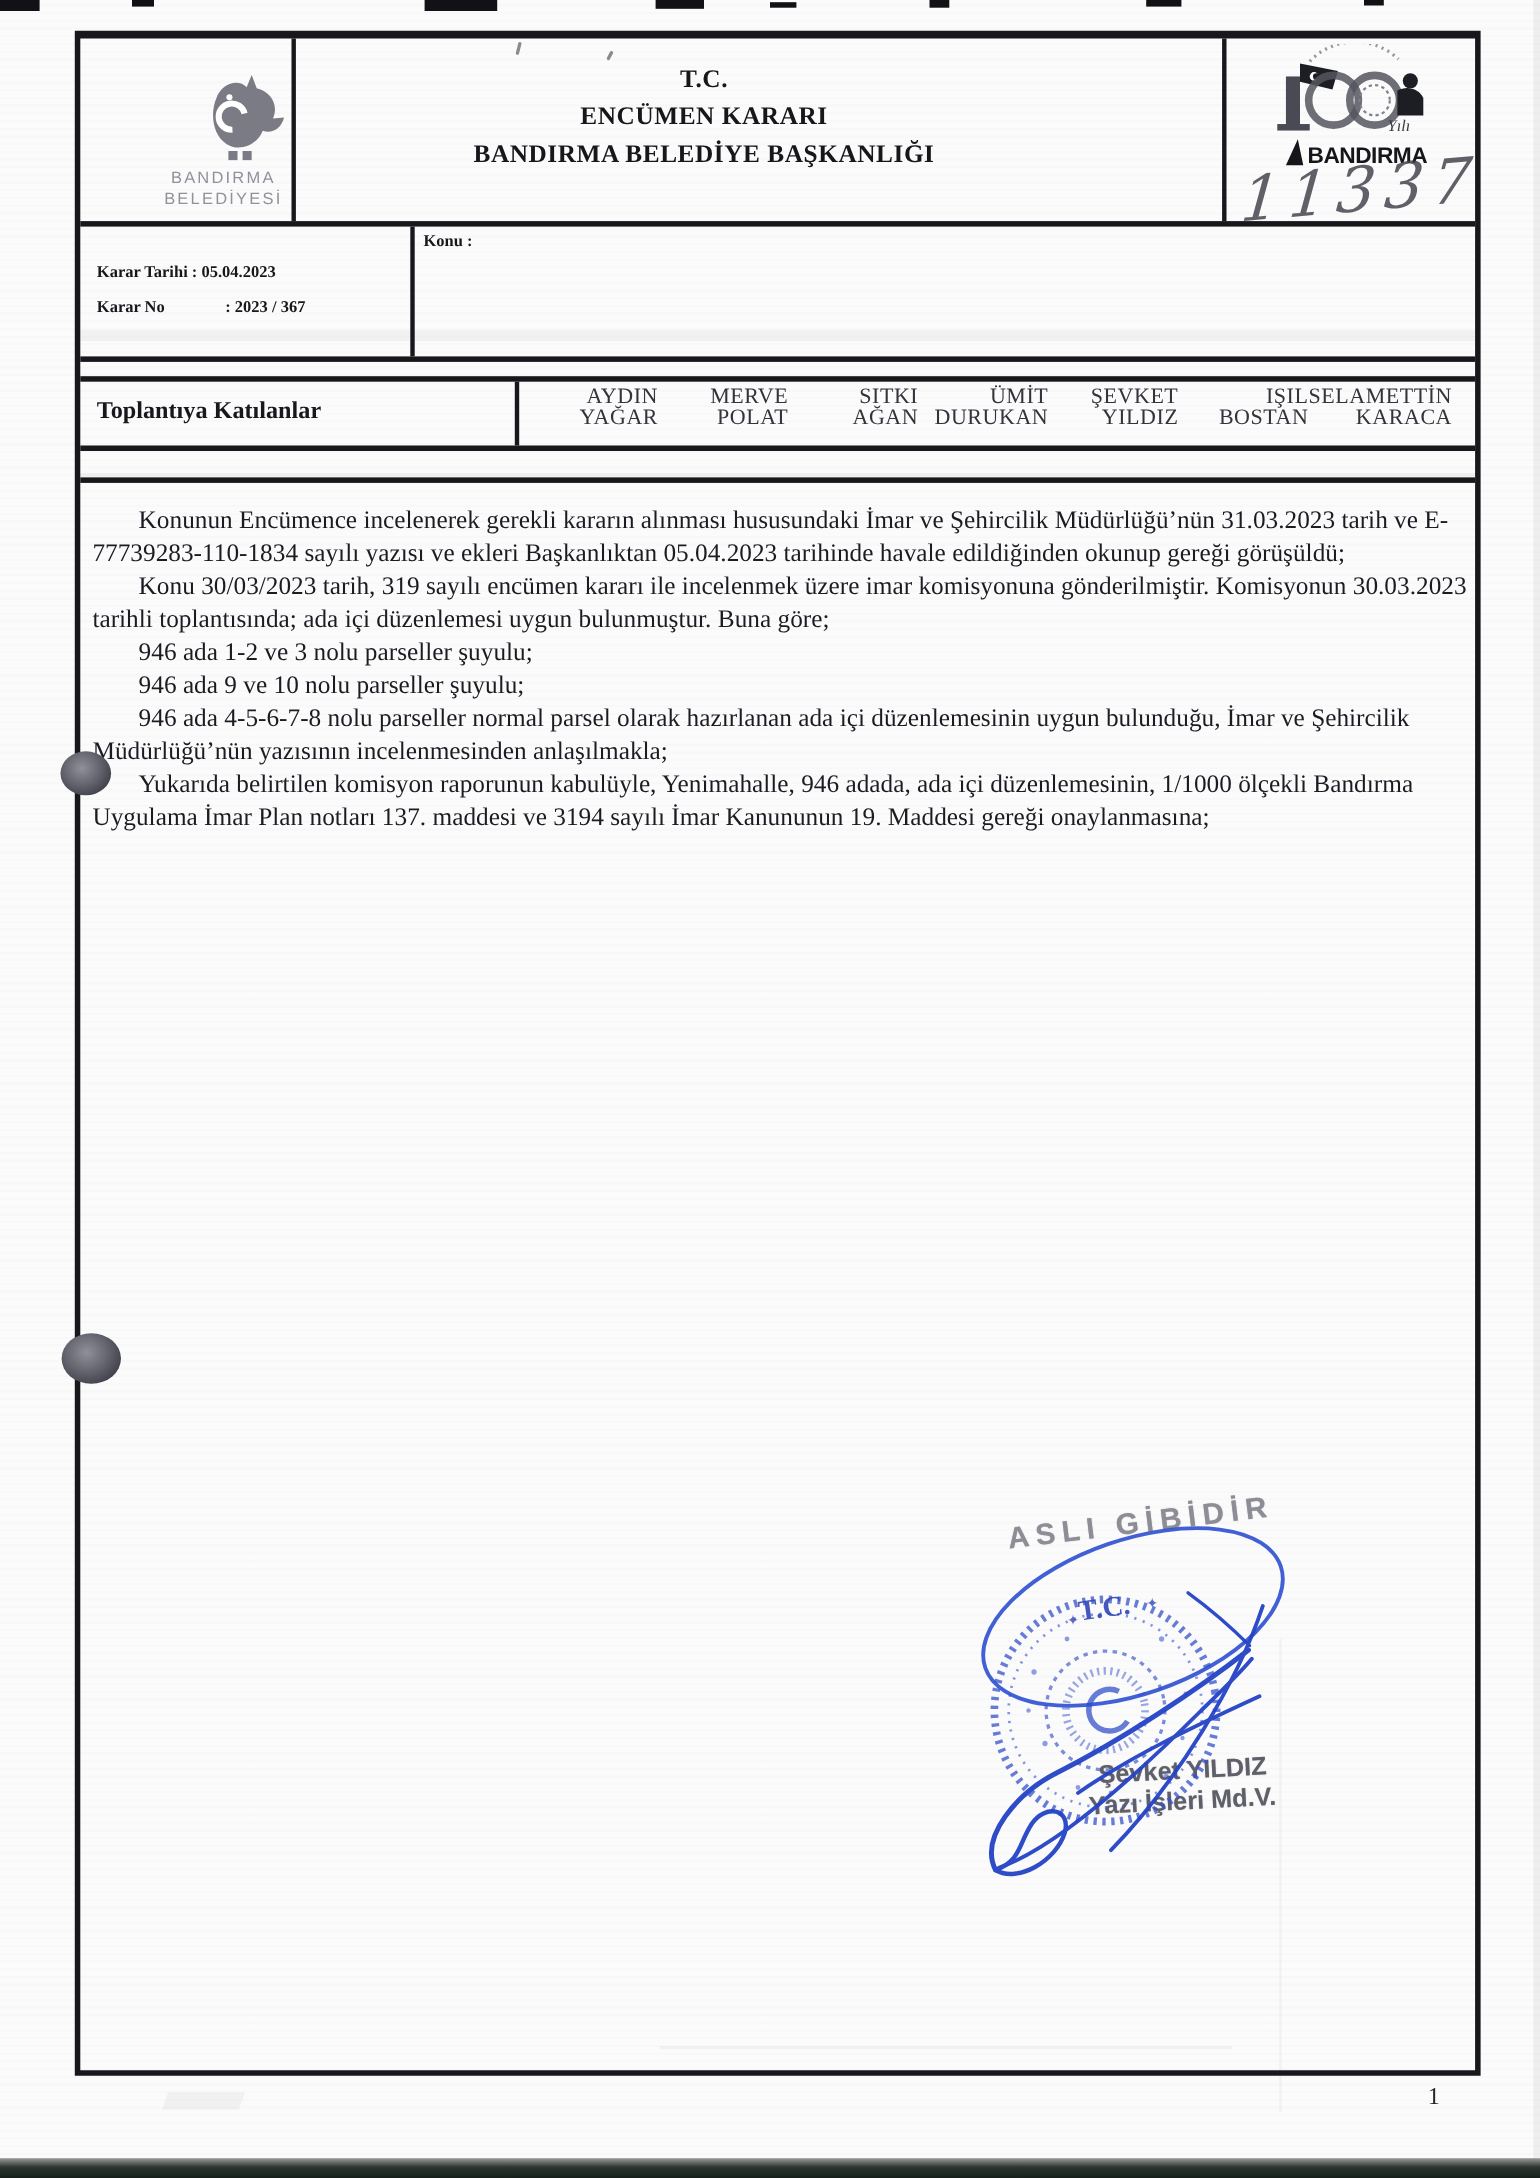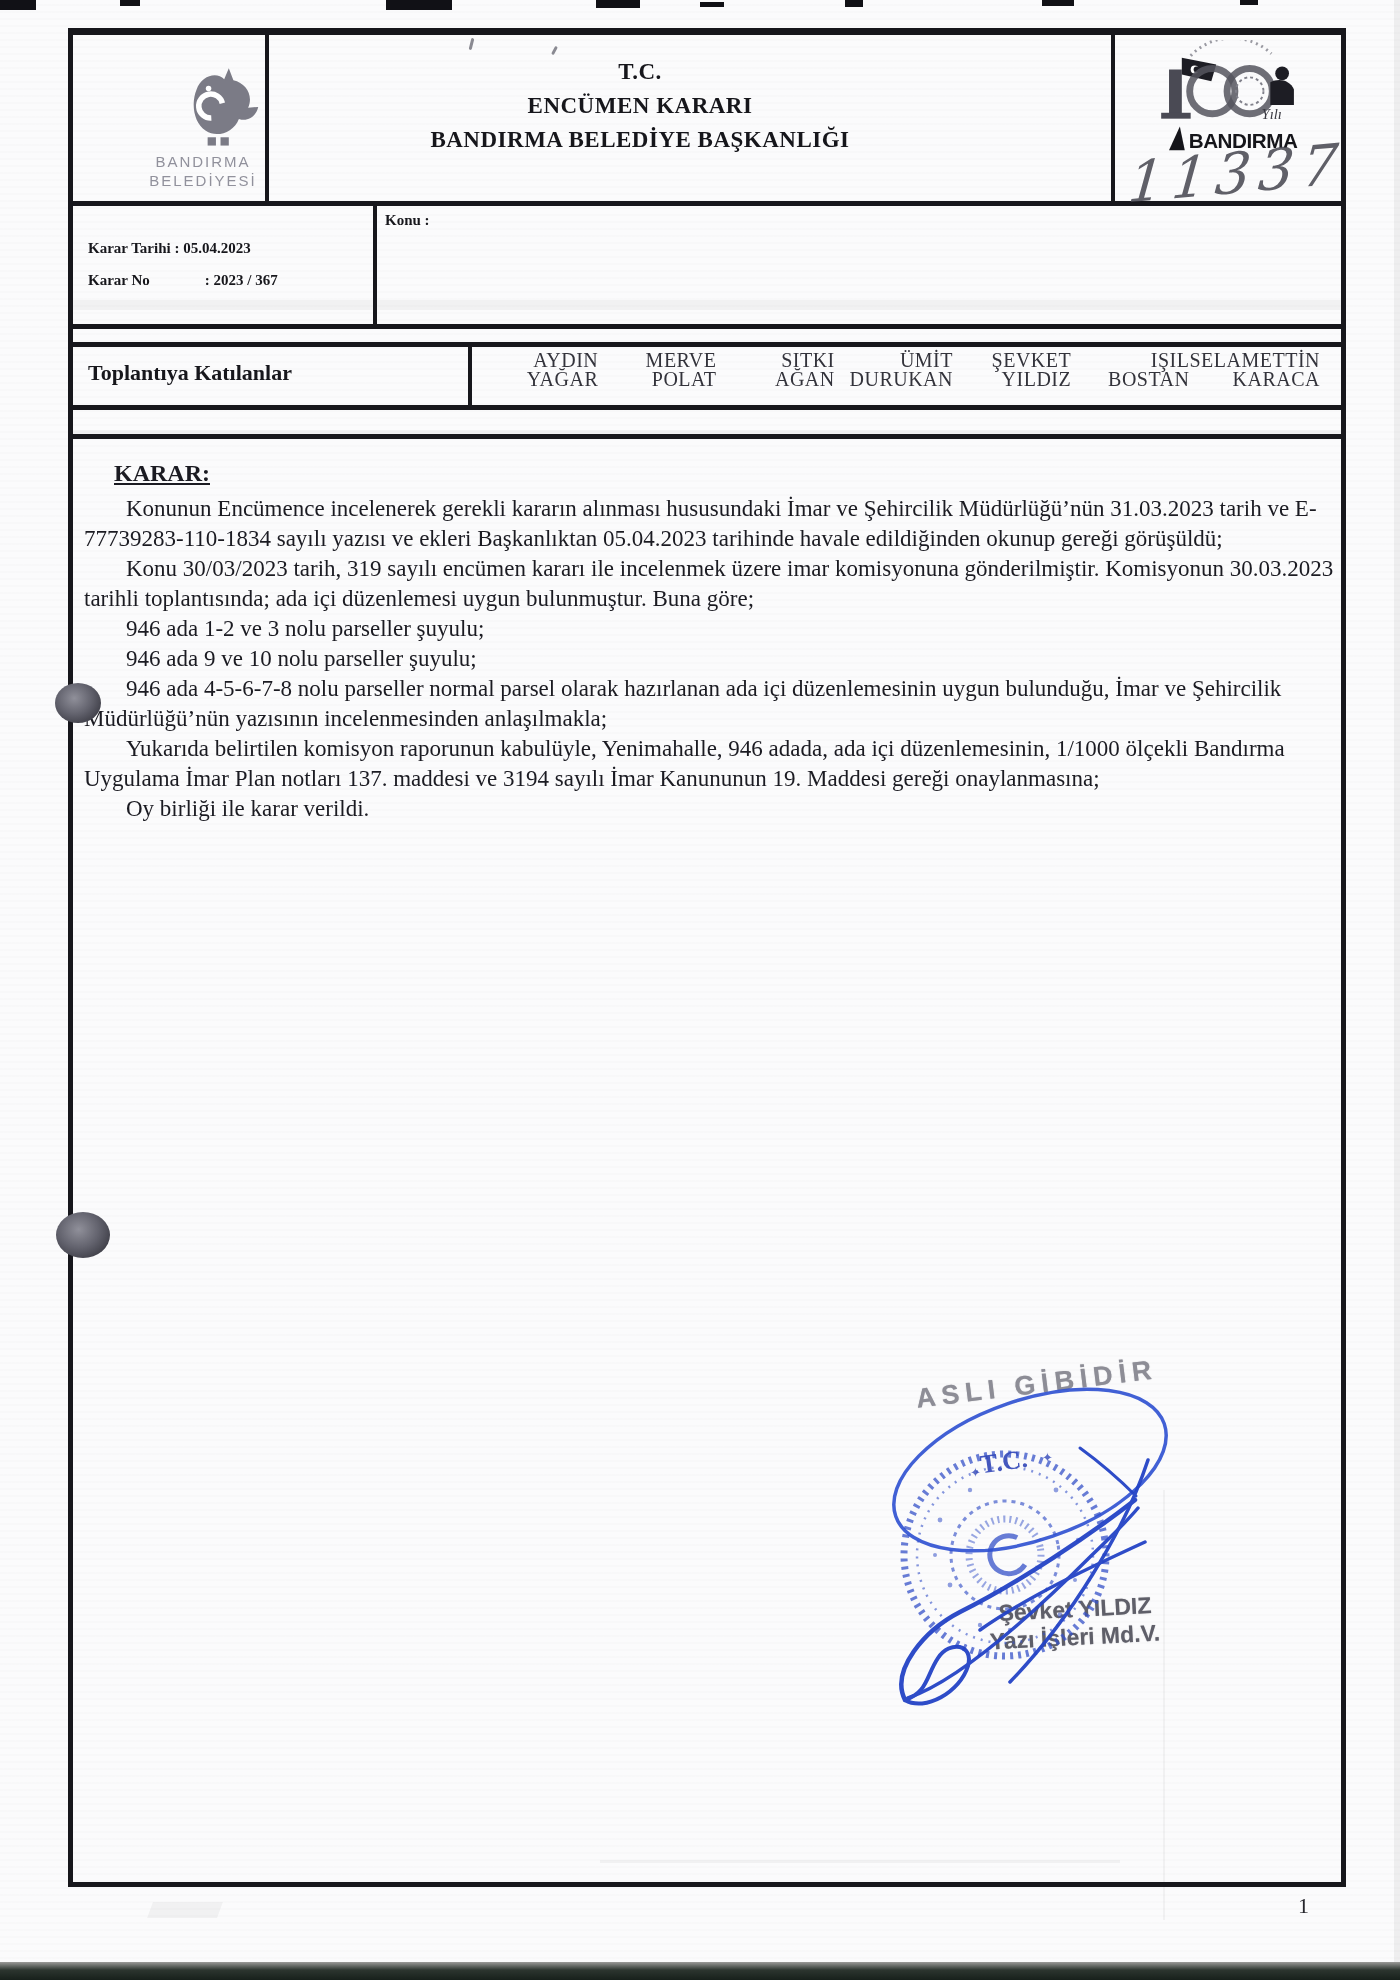--- a/index.html
+++ b/index.html
@@ -171,37 +171,35 @@
         <div>BOSTAN</div>
       </div>
 
       <div class="att-col">
         <div>SELAMETTİN</div>
         <div>KARACA</div>
       </div>
     </div>
 
   <div class="decision">
-    <p class="decision-heading">KARAR:</p>
     <div>
 
 
         <p class="para">Konunun Encümence incelenerek gerekli kararın alınması hususundaki İmar ve Şehircilik Müdürlüğü’nün 31.03.2023 tarih ve E-77739283-110-1834 sayılı yazısı ve ekleri Başkanlıktan 05.04.2023 tarihinde havale edildiğinden okunup gereği görüşüldü;</p>
 
         <p class="para">Konu 30/03/2023 tarih, 319 sayılı encümen kararı ile incelenmek üzere imar komisyonuna gönderilmiştir. Komisyonun 30.03.2023 tarihli toplantısında; ada içi düzenlemesi uygun bulunmuştur. Buna göre;</p>
 
         <p class="para">946 ada 1-2 ve 3 nolu parseller şuyulu;</p>
 
         <p class="para">946 ada 9 ve 10 nolu parseller şuyulu;</p>
 
         <p class="para">946 ada 4-5-6-7-8 nolu parseller normal parsel olarak hazırlanan ada içi düzenlemesinin uygun bulunduğu, İmar ve Şehircilik Müdürlüğü’nün yazısının incelenmesinden anlaşılmakla;</p>
 
         <p class="para">Yukarıda belirtilen komisyon raporunun kabulüyle, Yenimahalle, 946 adada, ada içi düzenlemesinin, 1/1000 ölçekli Bandırma Uygulama İmar Plan notları 137. maddesi ve 3194 sayılı İmar Kanununun 19. Maddesi gereği onaylanmasına;</p>
 
-        <p class="para">Oy birliği ile karar verildi.</p>
       </div>
   </div>
 
   <div class="asli">ASLI GİBİDİR</div>
   <div class="signer signer-name">Şevket YILDIZ</div>
   <div class="signer signer-title">Yazı İşleri Md.V.</div>
 
   <svg class="seal-svg" viewBox="0 0 360 400">
 
     <g stroke="#3652c8" fill="none" transform="rotate(-10 175 225)">

